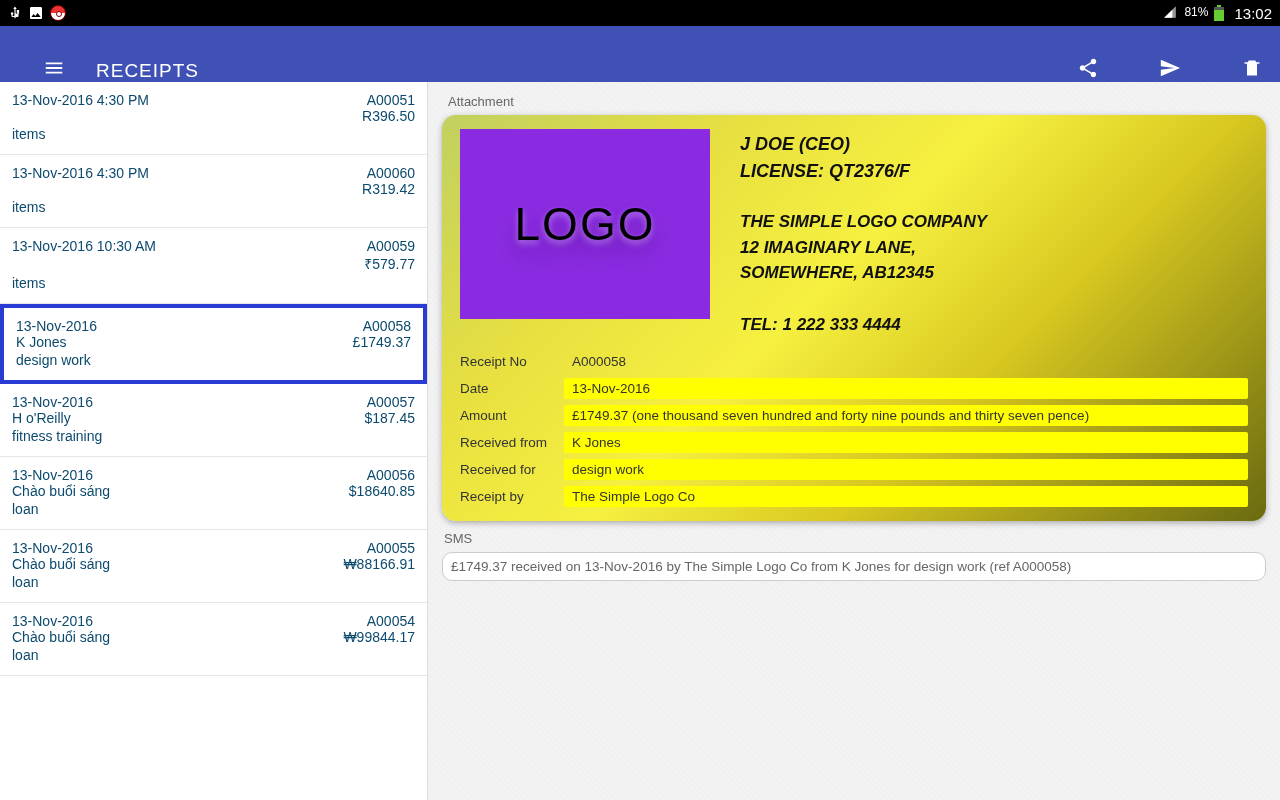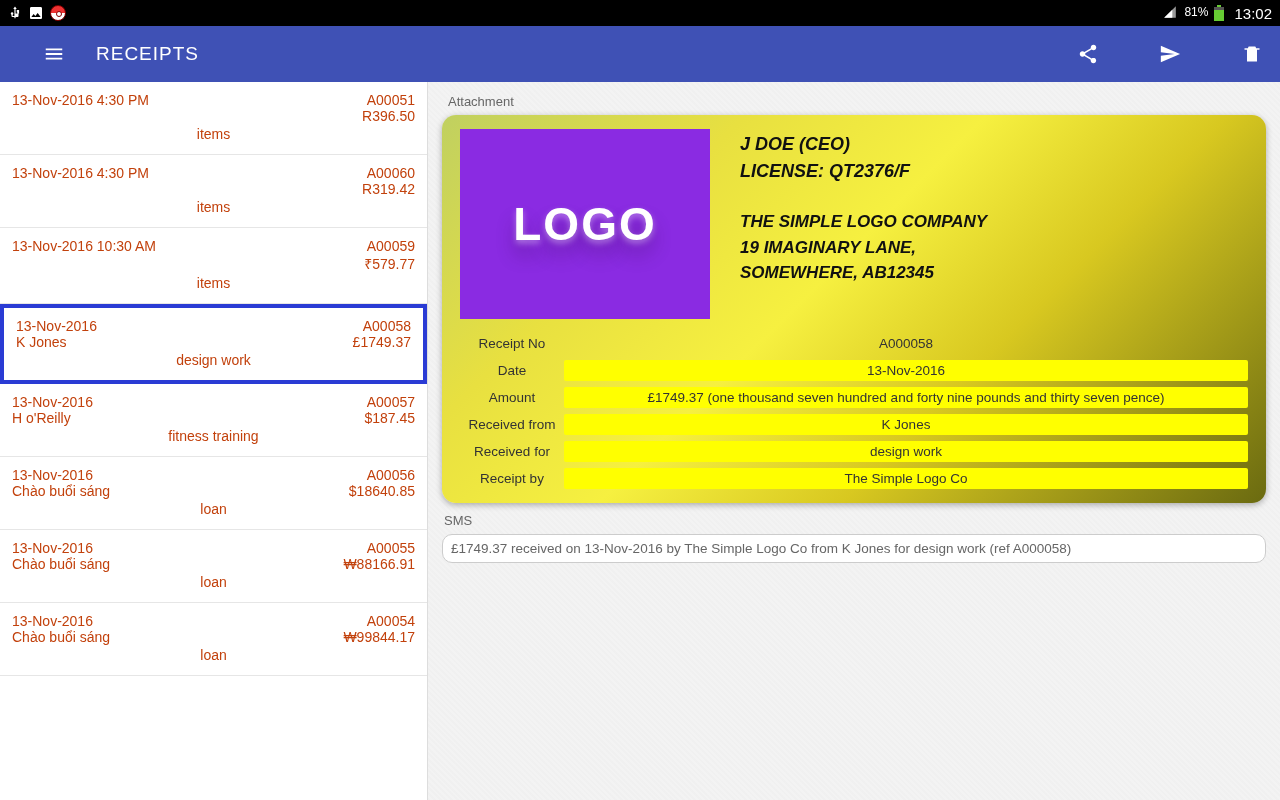--- a/index.html
+++ b/index.html
@@ -7,66 +7,66 @@
   .statusbar {
     height: 26px; background: #000; color: #fff; display: flex; align-items: center;
     justify-content: space-between; padding: 0 8px; font-size: 14px;
   }
   .statusbar .left, .statusbar .right { display: flex; align-items: flex-start; gap: 6px; }
   .statusbar .left svg, .statusbar .right svg { display: block; }
   .pokeball { width:16px;height:16px;border-radius:50%;background:linear-gradient(#e33 0 50%,#fff 50% 100%);border:1px solid #800;position:relative;}
   .pokeball::after{content:"";position:absolute;top:5px;left:5px;width:4px;height:4px;border-radius:50%;background:#fff;border:1px solid #800;}
 
   .appbar {
-    height: 56px; background: #3f51b5; color: #fff; display: flex; align-items: center;
+    height: 56px; background: #3f51b5; color: #fff; display: flex; align-items: flex-end;
     padding: 0 14px; gap: 28px;
   }
   .appbar .title { font-size: 19px; letter-spacing: 1px; font-weight: 400; }
   .appbar .spacer { flex: 1; }
   .appbar .action { width: 28px; height: 28px; display:flex;align-items:center;justify-content:center; margin-left: 26px; cursor:pointer;}
   .appbar svg { fill: #fff; }
 
   .content { display: flex; height: calc(800px - 26px - 56px); background: #eee; }
   .sidebar {
     width: 428px; background: #fff; overflow-y: hidden; border-right: 1px solid #ddd;
   }
   .list-item {
-    padding: 10px 12px 12px 12px; border-bottom: 1px solid #e6e6e6; color: #c2410c; font-size: 14px;
+    padding: 10px 12px 12px 12px; border-bottom: 1px solid #e6e6e6; color: #0c4a6e; font-size: 14px;
     cursor: pointer; position: relative;
   }
   .list-item.selected { border: 4px solid #2a3bd4; }
   .row1 { display: flex; justify-content: space-between; }
   .row2 { display: flex; justify-content: space-between; }
-  .row3 { margin-top: 2px; text-align: center; }
+  .row3 { margin-top: 2px; }
   .amount, .code { text-align: right; }
 
   .detail {
     flex: 1; padding: 10px 14px; background: #f3f3f3;
     background-image: repeating-linear-gradient(45deg, rgba(0,0,0,0.01) 0 2px, transparent 2px 4px);
   }
   .section-label { font-size: 13px; color: #666; margin: 2px 0 6px 6px; }
 
   .card {
     border-radius: 14px; padding: 14px 18px 8px 18px;
     background: linear-gradient(135deg, #c0d060 0%, #e8e040 25%, #f6f040 45%, #d8c820 65%, #6a6a10 100%);
     box-shadow: 0 2px 6px rgba(0,0,0,0.3);
   }
   .card-header { display: flex; gap: 30px; }
   .logo-box {
     width: 250px; height: 190px; background: #8a2be2; display:flex;align-items:center;justify-content:center;
-    color:#ffffff; font-size: 46px; font-weight: 700; font-family: Arial, sans-serif; letter-spacing: 2px;
+    color:#000000; font-size: 46px; font-weight: 400; font-family: Arial, sans-serif; letter-spacing: 2px;
     text-shadow: 0 3px 6px rgba(255,255,255,0.4), 0 14px 18px rgba(60,10,90,0.45);
   }
   .company-block { flex:1; padding-top: 2px; font-family: "Arial Black", Arial, sans-serif; font-style: italic; font-weight: 900; color: #111; font-size: 17px; line-height: 1.5; }
   .company-top { display:flex; justify-content: space-between; font-size: 18px; flex-direction: column; }
   .company-body { margin-top: 24px; }
   .company-tel { margin-top: 26px; }
 
   .receipt-fields { margin-top: 14px; font-size: 13.5px; color: #333; }
-  .rf-row { display:flex; align-items:center; margin-bottom: 6px; text-align: center; }
+  .rf-row { display:flex; align-items:center; margin-bottom: 6px; }
   .rf-label { width: 104px; color:#333; }
   .rf-value { flex:1; background: #ffff00; padding: 3px 8px; border-radius: 2px; }
   .rf-value-plain { flex:1; padding: 3px 8px; }
   .signature { text-align:center; font-family: "Brush Script MT", cursive; font-style: italic; font-size: 30px; color: #222; margin-top: 0px; }
 
   .sms-box {
     margin-top: 10px; font-size: 13.5px; color:#555;
   }
   .sms-text { border:1px solid #ccc; background:#fff; padding:6px 8px; margin-top:4px; border-radius:10px; color:#666;}
 </style>
@@ -222,23 +222,24 @@
     <div class="card">
       <div class="card-header">
         <div class="logo-box">LOGO</div>
         <div class="company-block">
           <div class="company-top">
             <span>J DOE (CEO)</span>
             <span>LICENSE: QT2376/F</span>
           </div>
           <div class="company-body">
             <div>THE SIMPLE LOGO COMPANY</div>
-            <div>19 IMAGINARY LANE,</div>
+            <div>12 IMAGINARY LANE,</div>
             <div> SOMEWHERE,  AB12345</div>
           </div>
+          <div class="company-tel">TEL: 1 222 333 4444</div>
         </div>
       </div>
 
       <div class="receipt-fields">
         <div class="rf-row">
           <div class="rf-label">Receipt No</div>
           <div class="rf-value-plain">A000058</div>
         </div>
         <div class="rf-row">
           <div class="rf-label">Date</div>

